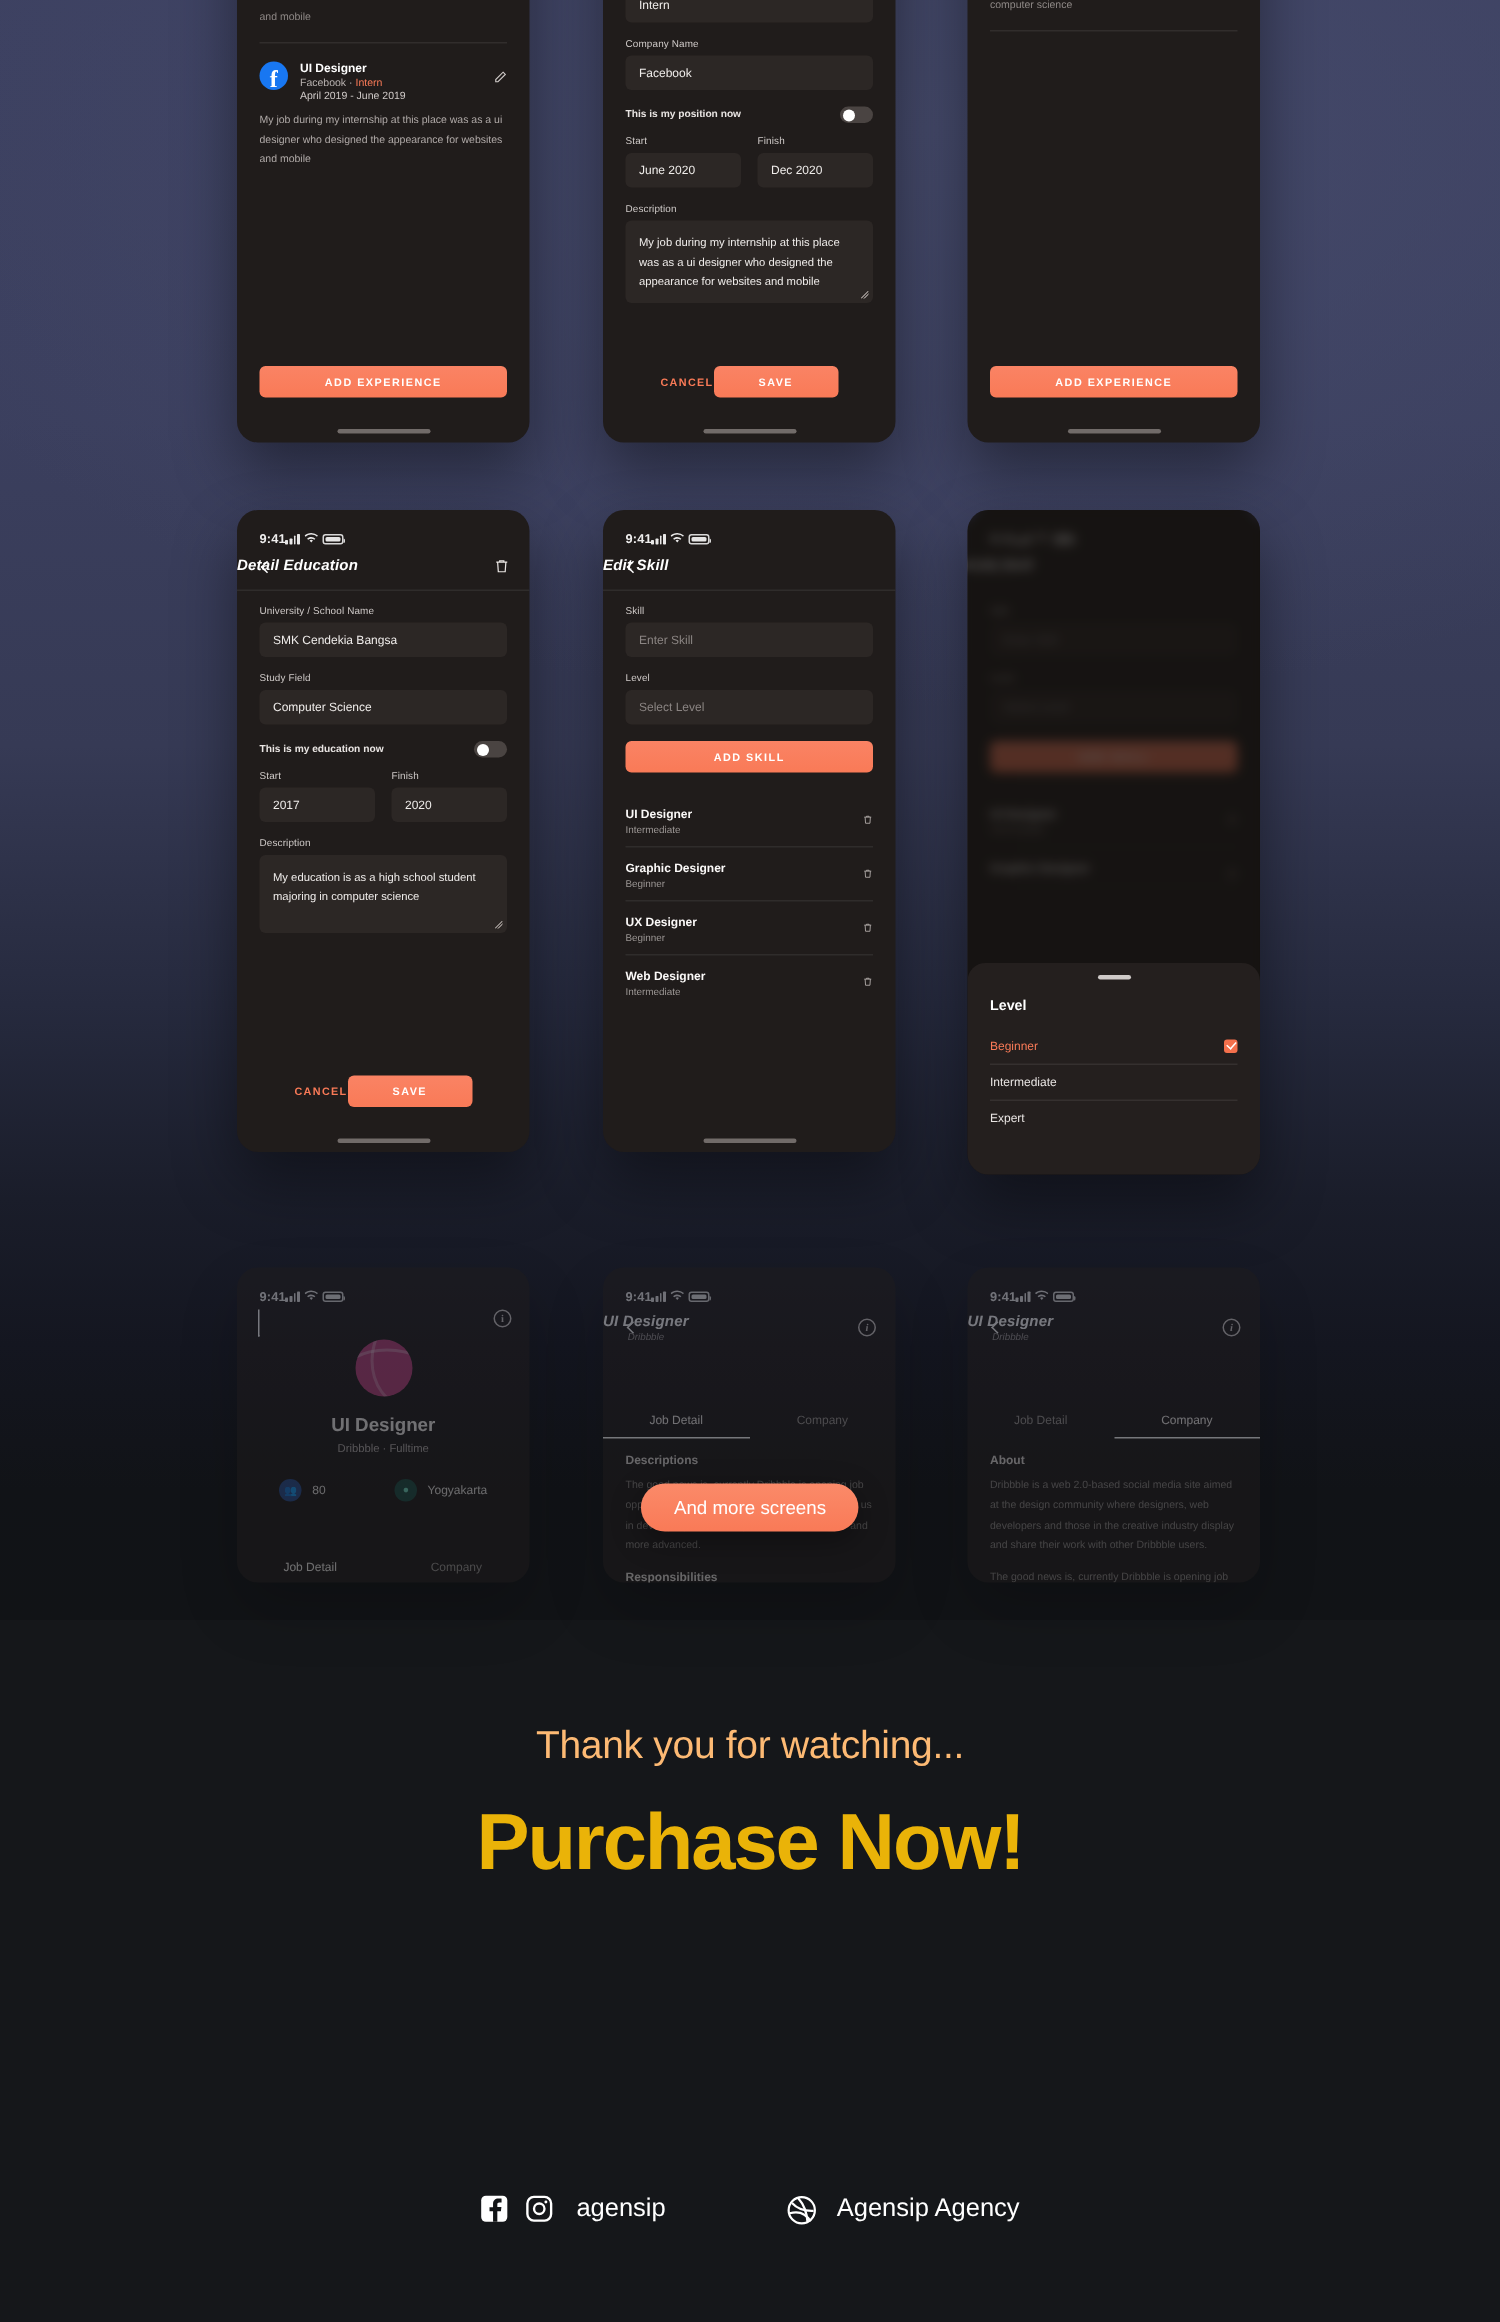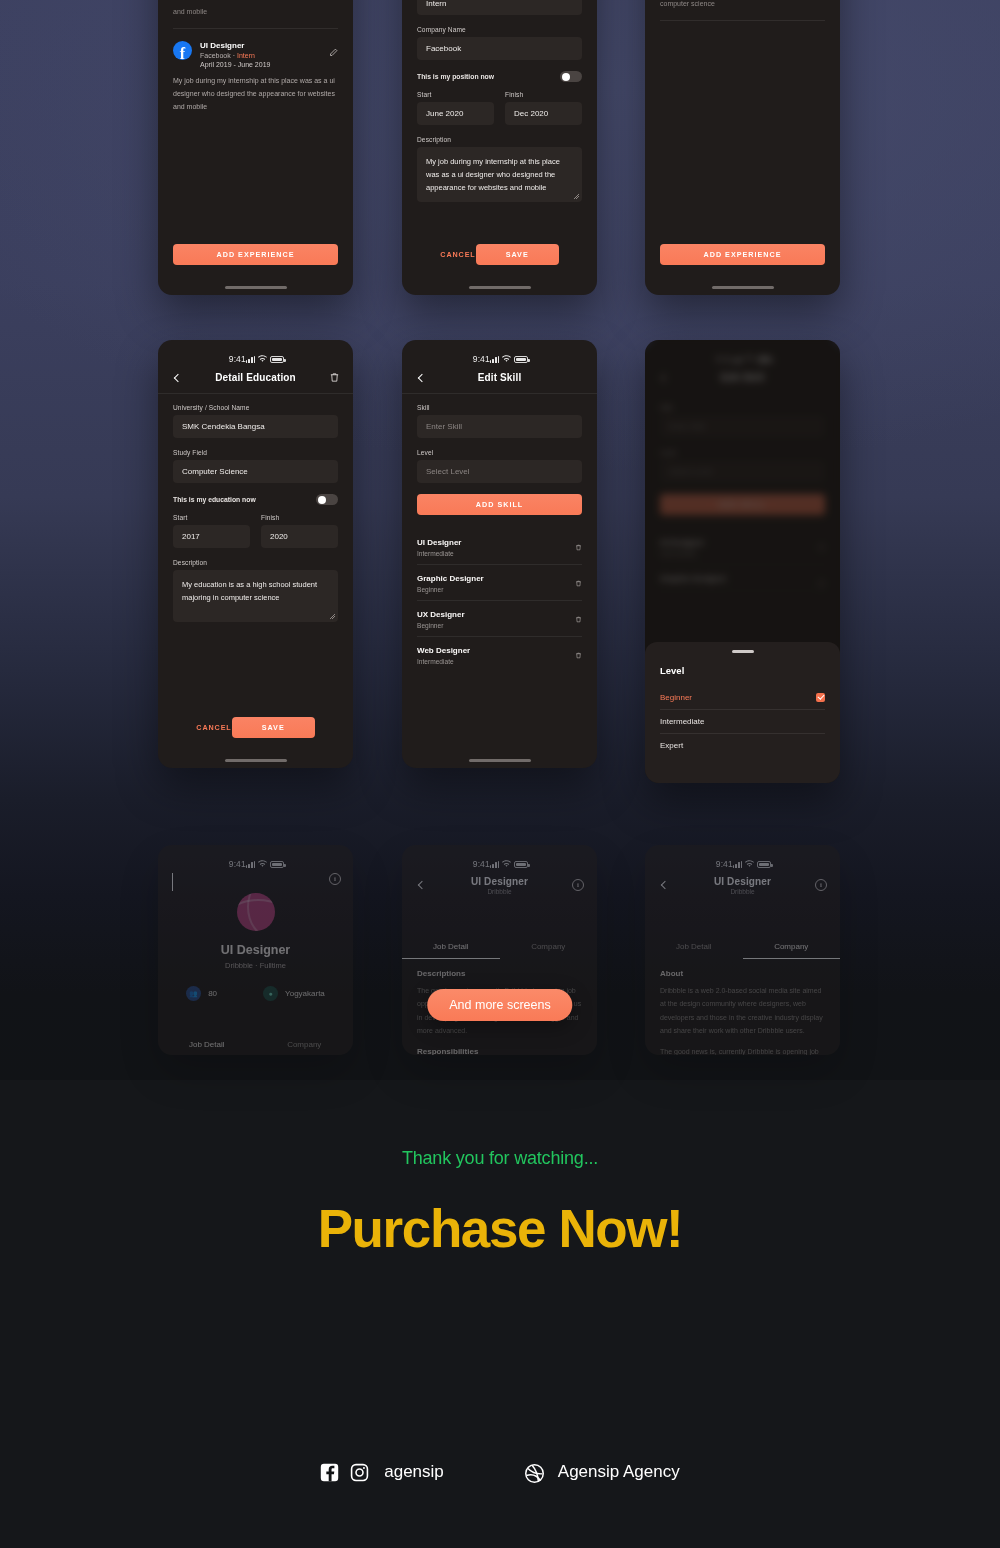--- a/index.html
+++ b/index.html
@@ -54,24 +54,24 @@
     box-shadow: 0 18px 42px rgba(0,0,0,0.42);
     color: #fff;
   }
   .phone-inner { position: relative; width: 100%; height: 100%; }
 
   
   .statusbar {
     height: 22px;
     display: flex;
     align-items: center;
-    justify-content: center;
+    justify-content: flex-start;
     padding: 16px 13px 0 15px;
     font-size: 8.5px;
-    font-weight: normal;
+    font-weight: bold;
     color: #efeeee;
     letter-spacing: 0.1px;
   }
   .sb-right { display: flex; align-items: flex-end; gap: 3px; }
   .bars { display: flex; align-items: flex-end; gap: 1px; height: 8px; }
   .bars i { display: block; width: 1.6px; background: #e9e8e8; border-radius: 0.5px; }
   .bars i:nth-child(1) { height: 3px; }
   .bars i:nth-child(2) { height: 4.5px; }
   .bars i:nth-child(3) { height: 6px; }
   .bars i:nth-child(4) { height: 7.5px; }
@@ -85,22 +85,22 @@
     width: 1.5px; height: 3px; background: #d8d7d7; border-radius: 0 1px 1px 0;
   }
   .batt i { display: block; width: 100%; height: 100%; background: #e6e5e5; border-radius: 1px; }
 
   
   .navbar {
     position: relative;
     height: 32px;
     display: flex;
     align-items: center;
-    justify-content: center;
     border-bottom: 1px solid rgba(255,255,255,0.07);
+    font-style: italic;
   }
   .navbar .title { font-size: 10px; font-weight: bold; letter-spacing: 0.15px; }
   .navbar .subtitle { font-size: 6.5px; color: #9b9695; margin-top: 1px; }
   .nav-center { display: flex; flex-direction: column; align-items: center; }
   .nav-left {
     position: absolute; left: 12px; top: 50%; transform: translateY(-50%);
     width: 14px; height: 14px; display: flex; align-items: center; justify-content: center;
   }
   .nav-right {
     position: absolute; right: 12px; top: 50%; transform: translateY(-50%);
@@ -291,21 +291,21 @@
     color: #fff; font-size: 12.5px;
     padding: 9px 22px; border-radius: 20px;
     white-space: nowrap; z-index: 40;
     box-shadow: 0 6px 20px rgba(0,0,0,0.35);
   }
 
   
   .thanks {
     position: absolute; left: 0; right: 0; top: 1148px;
     text-align: center;
-    font-size: 18px; color: #22c55e; letter-spacing: -0.2px;
+    font-size: 26px; color: #fdba74; letter-spacing: -0.2px;
   }
   .purchase {
     position: absolute; left: 0; right: 0; top: 1198px;
     text-align: center;
     font-size: 53px; font-weight: bold; color: #eab308; letter-spacing: -1.4px;
   }
   .socials {
     position: absolute; left: 0; right: 0; top: 1462px;
     display: flex; align-items: center; justify-content: center; gap: 80px;
   }

